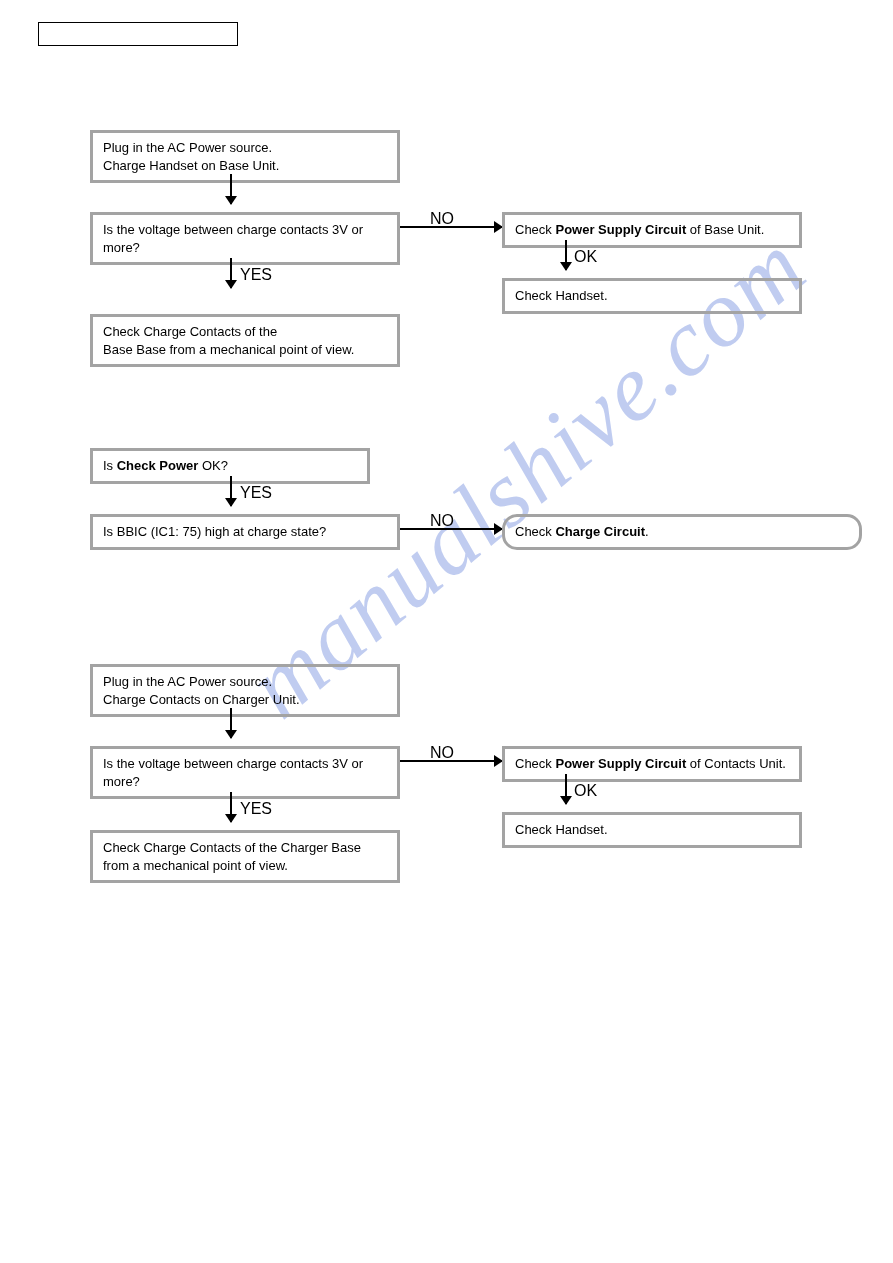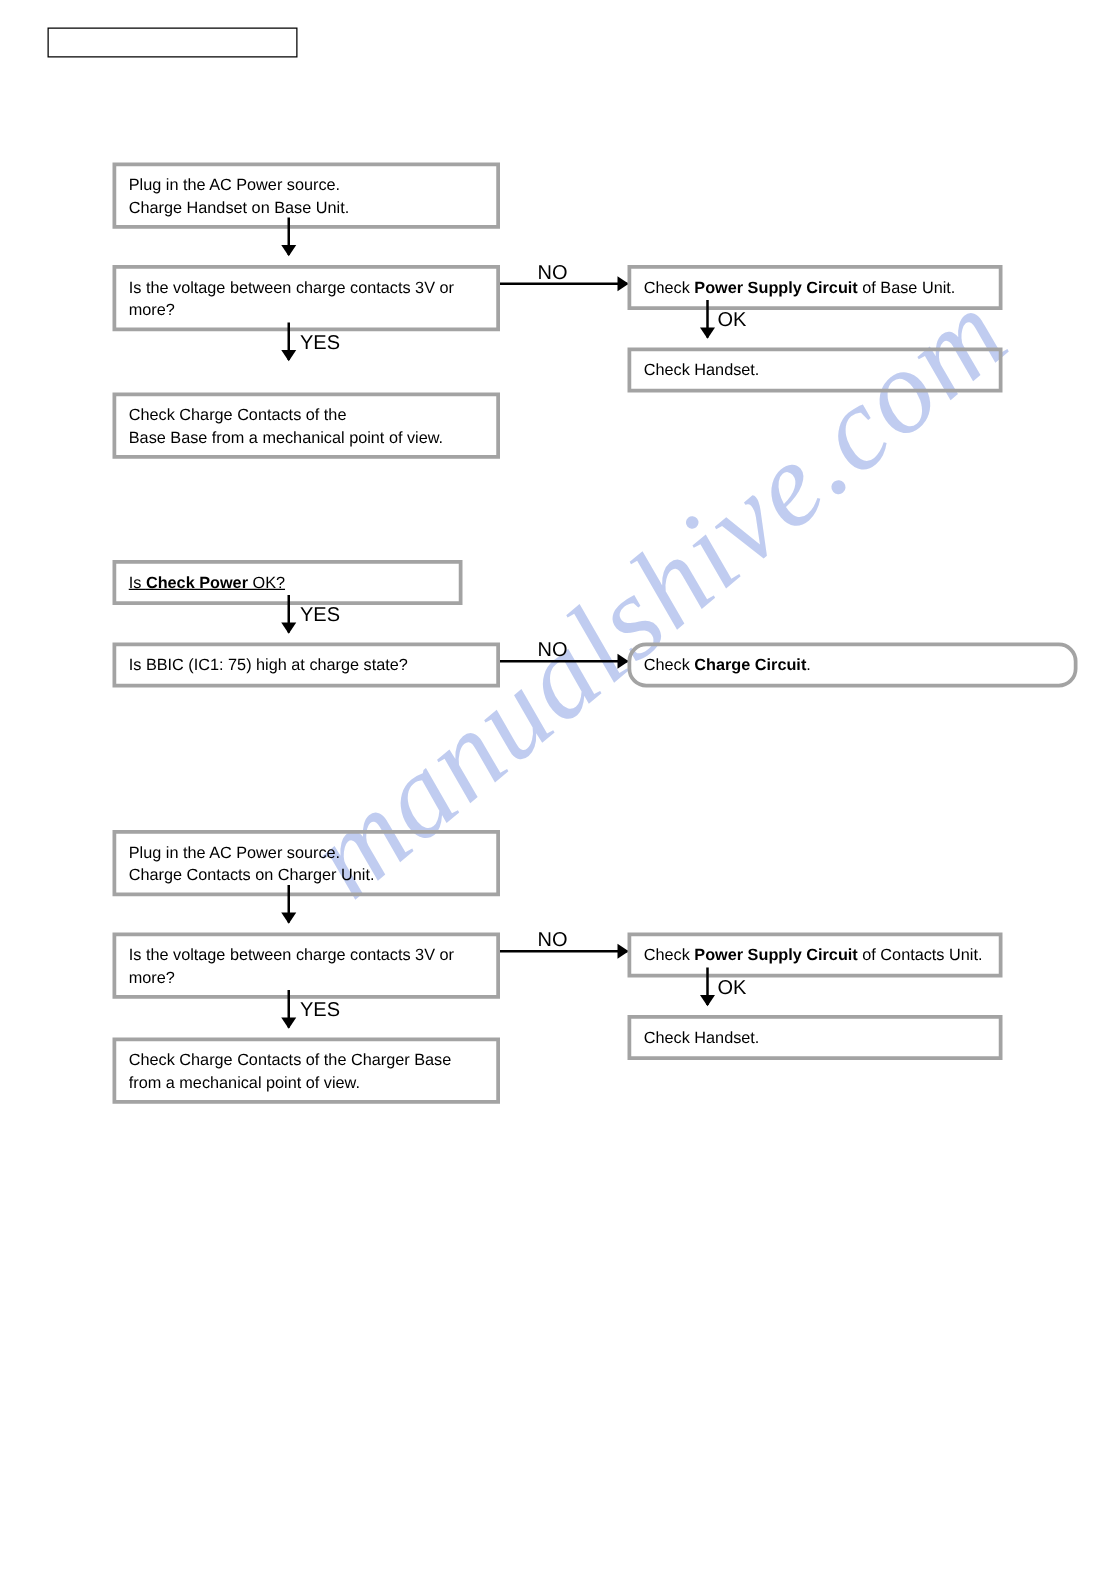--- a/index.html
+++ b/index.html
@@ -115,21 +115,21 @@
 
   <div class="flowbox" style="left:412px;top:82px;width:300px;">
     <span>Check </span><b>Power Supply Circuit</b><span> of Base Unit.</span>
   </div>
   <div class="arrow-v" style="left:475px;top:110px;height:30px;"></div>
   <span class="lbl" style="left:484px;top:118px;">OK</span>
   <div class="flowbox" style="left:412px;top:148px;width:300px;">
     <span>Check Handset.</span>
   </div>
 
-  <div class="flowbox" style="left:0;top:318px;width:280px;text-decoration:underline;">
+  <div class="flowbox" style="left:0;top:318px;width:280px;">
     <span>Is </span><b>Check Power</b><span> OK?</span>
   </div>
   <div class="arrow-v" style="left:140px;top:346px;height:30px;"></div>
   <span class="lbl" style="left:150px;top:354px;">YES</span>
 
   <div class="flowbox" style="left:0;top:384px;width:310px;">
     <span>Is BBIC (IC1: 75) high at charge state?</span>
   </div>
 
   <div class="arrow-h" style="left:310px;top:398px;width:102px;"></div>

